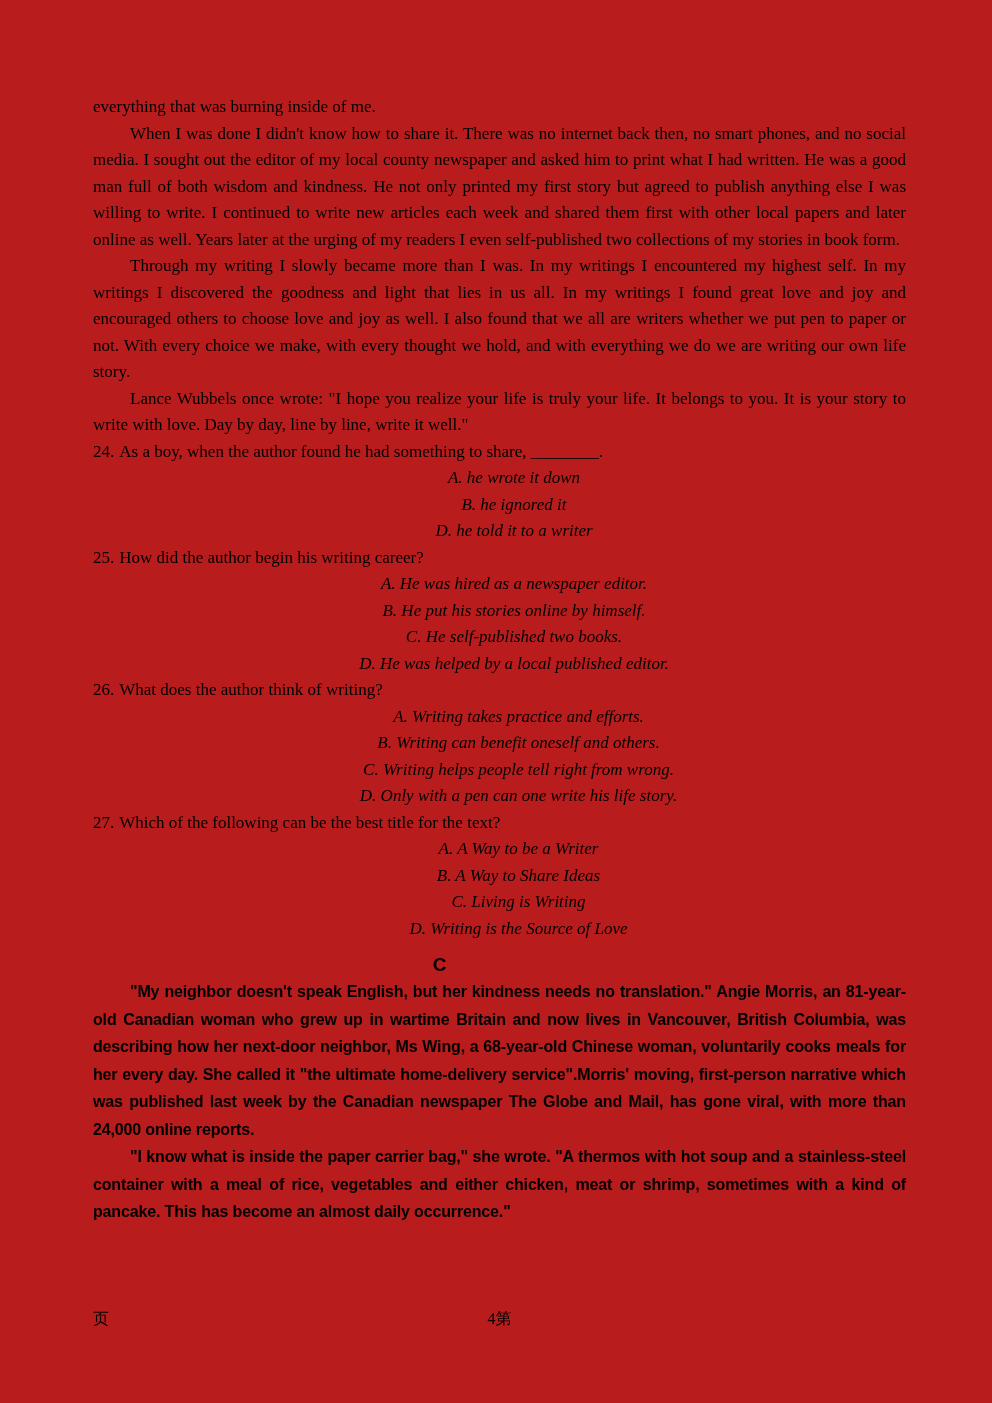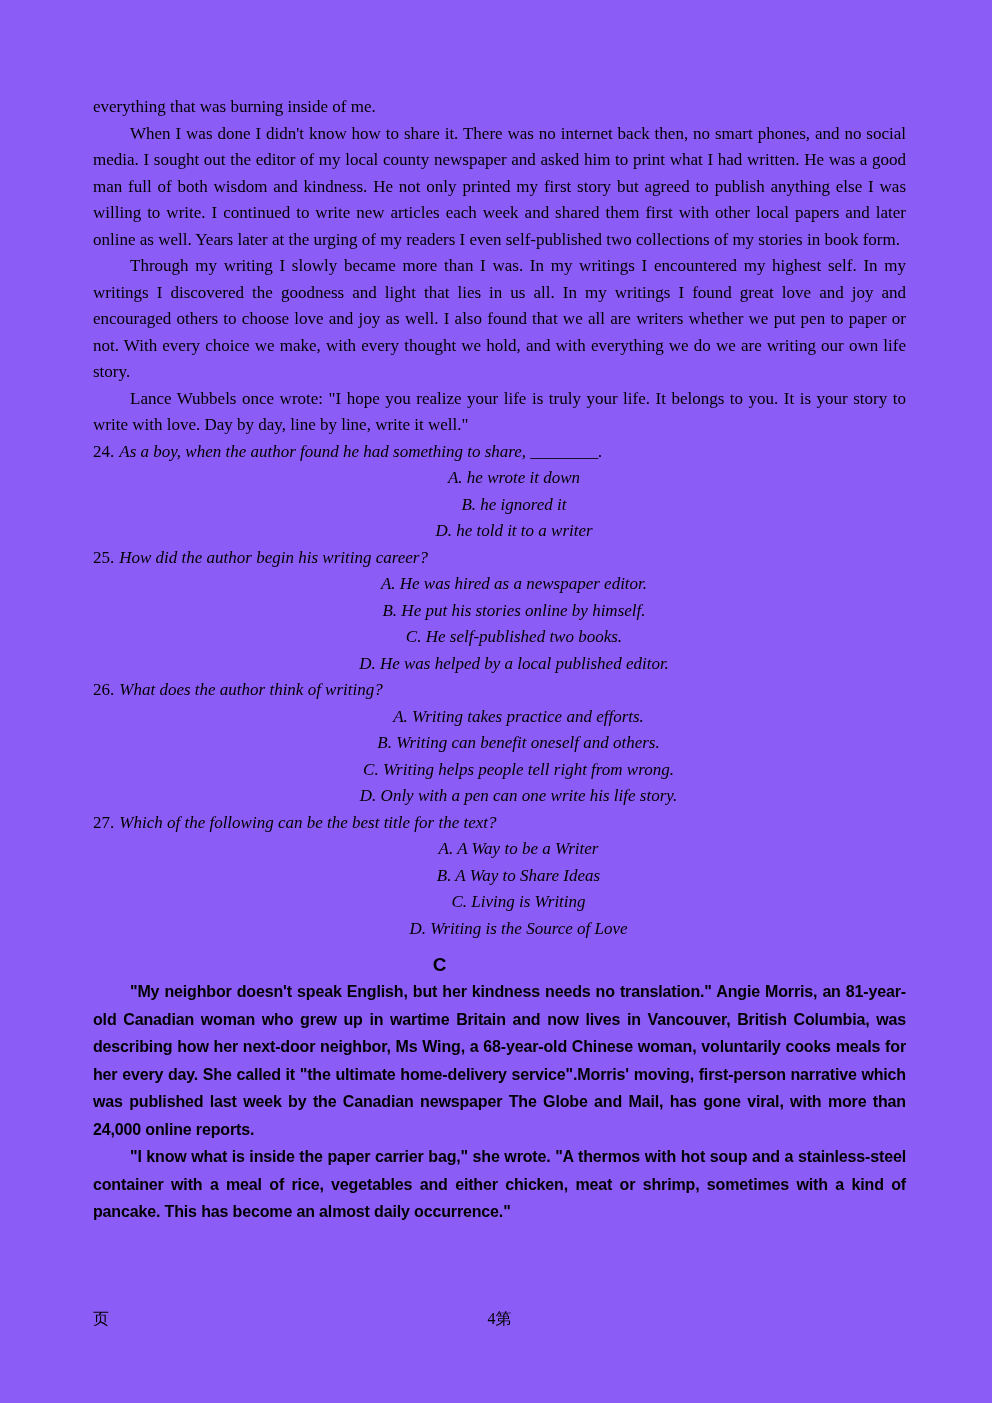--- a/index.html
+++ b/index.html
@@ -1,41 +1,41 @@
 <!DOCTYPE html>
 <html><head>
 <meta charset="utf-8">
 <style>
   html, body { margin: 0; padding: 0; background: #ffffff; }
   .page {
     position: relative;
     width: 992px;
     height: 1403px;
-    background: #8b5cf6;
+    background: #b91c1c;
     color: #000000;
     box-sizing: border-box;
     padding: 94px 86px 0 93px;
     overflow: hidden;
     font-family: "Liberation Serif", serif;
     font-size: 17px;
     line-height: 26.5px;
   }
   
   .passage p {
     margin: 0;
     text-align: justify;
     text-indent: 37px;
   }
   .passage p.no-indent { text-indent: 0; }
 
   
   .questions { margin: 0; }
   .q-line { text-align: left; }
   .q-num { display: inline; text-align: right; }
-  .q-text { display: inline; margin-left: 5px; font-style: italic; }
+  .q-text { display: inline; margin-left: 5px; }
   .option { display: block; margin-left: 29px; text-align: center; font-style: italic; }
   .question.indent-more .option { margin-left: 38px; }
 
   
   .section-c-heading {
     margin-top: 9px;
     text-align: center;
     font-family: "Liberation Sans", sans-serif;
     font-weight: 700;
     font-size: 19px;

